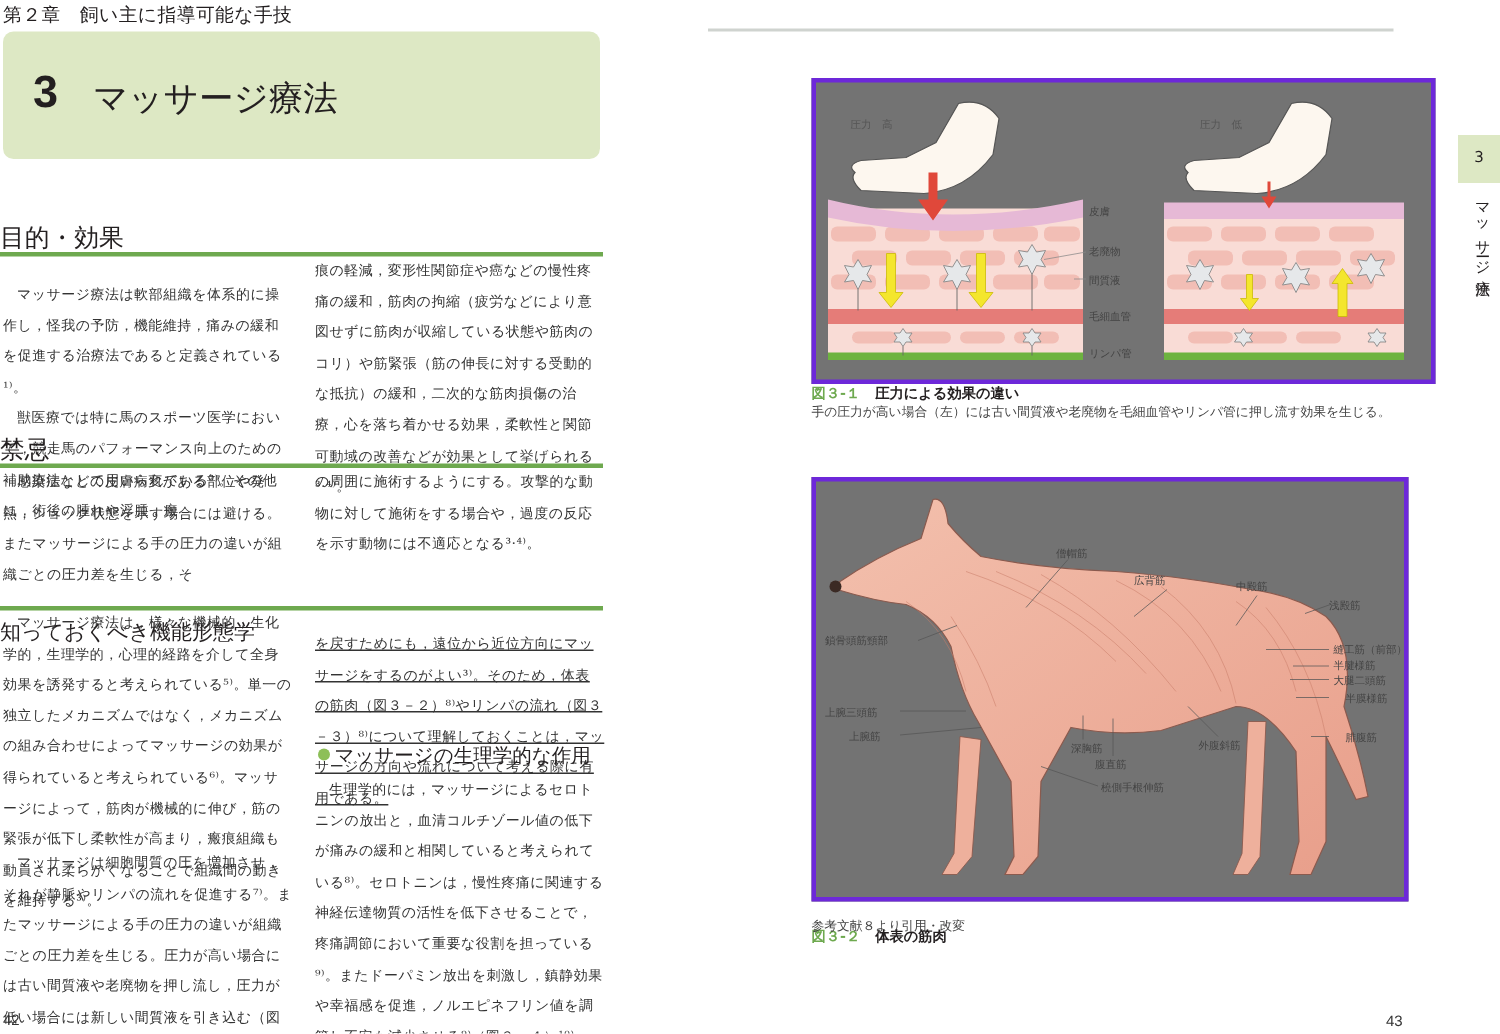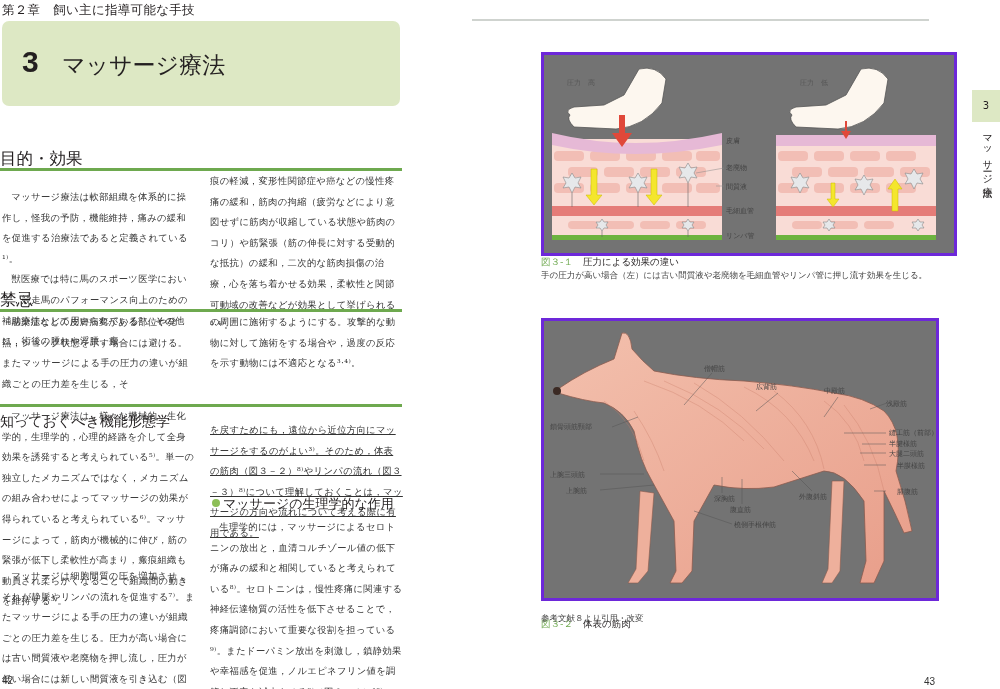--- a/index.html
+++ b/index.html
@@ -13,21 +13,21 @@
   .sec-h{position:absolute;left:0;font-size:16.5px;}
   .rule{position:absolute;left:0;width:402px;height:3px;background:#6ea94f;}
   .col{position:absolute;font-family:"DejaVu Serif","Liberation Serif",serif;font-size:9.3px;line-height:20.6px;width:193px;letter-spacing:.35px;color:#333;}
   .col p{margin:0;text-indent:1em;}
   .col p.noind{text-indent:0;}
   .sub-h{position:absolute;font-size:13px;}
   .sub-h .dot{display:inline-block;width:8px;height:8px;border-radius:50%;background:#8dbf58;margin-right:3px;vertical-align:1px;}
   .pnum{position:absolute;font-size:10px;font-family:"Liberation Sans",sans-serif;color:#333;}
   .topline{position:absolute;left:472px;top:19px;width:457px;height:2px;background:#cfd3cf;}
   .fig{position:absolute;border:3px solid #6d28d9;background:#737373;}
-  .cap-title{position:absolute;font-size:9.5px;}
+  .cap-title{position:absolute;font-size:9.5px;font-weight:bold;}
   .cap-title .lab{color:#6ea94f;margin-right:10px;}
   .cap-body{position:absolute;font-size:8.5px;line-height:12.5px;color:#444;}
   .tab{position:absolute;left:972px;top:90px;width:28px;height:32px;background:#dde8c4;font-size:10px;text-align:center;line-height:32px;}
   .tab-label{position:absolute;left:980px;top:128px;width:14px;font-size:10px;writing-mode:vertical-rl;letter-spacing:1px;}
 </style>
 </head>
 <body>
 
 <div class="page left">
   <div class="chapter">第２章　飼い主に指導可能な手技</div>

